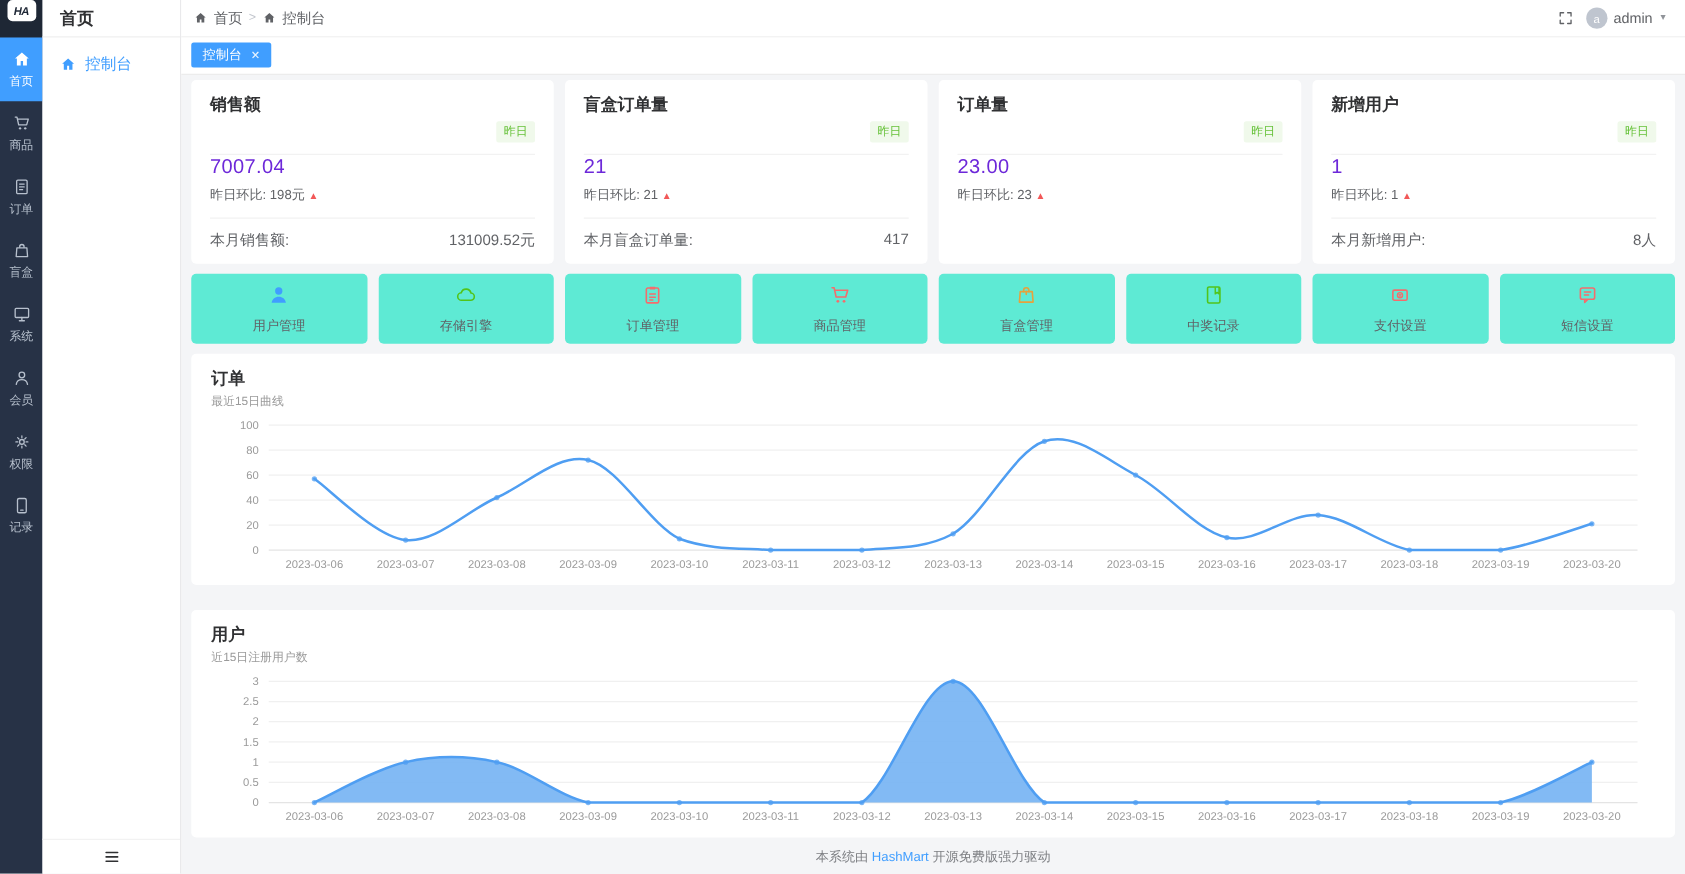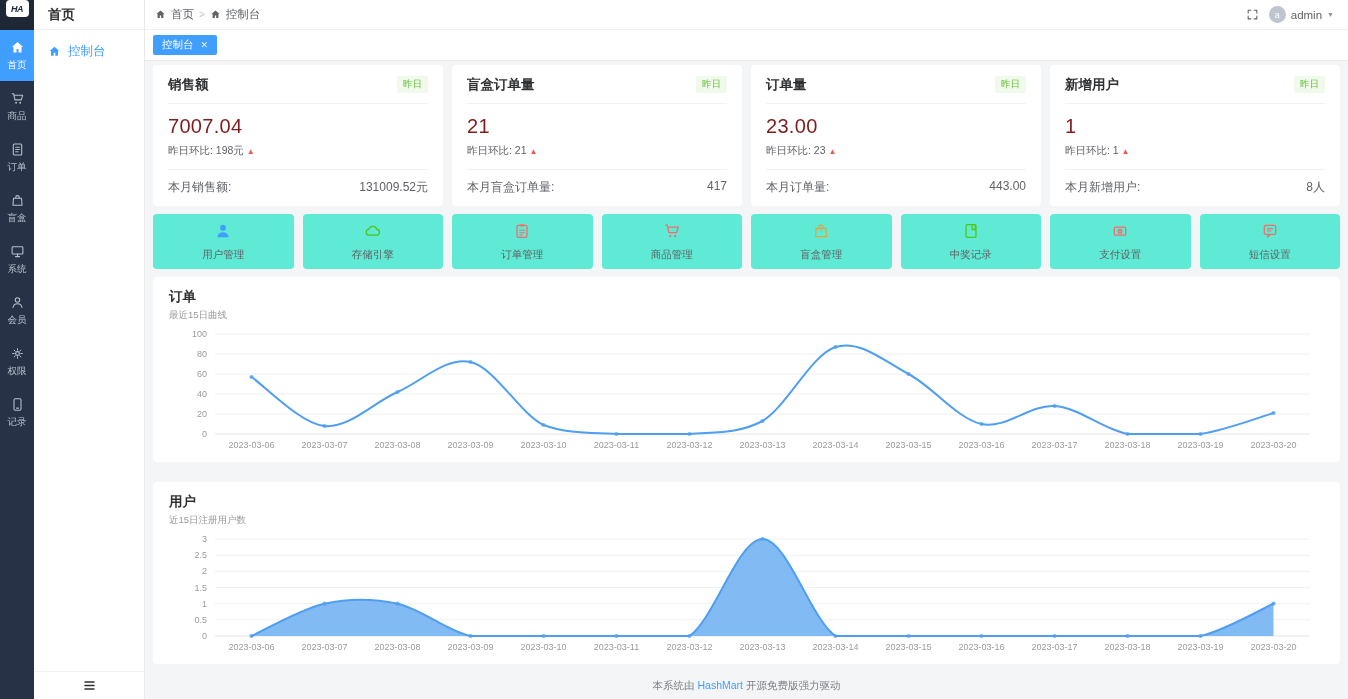--- a/index.html
+++ b/index.html
@@ -44,22 +44,22 @@
          padding:3px 9px; border-radius:2px; cursor:pointer; }
   .tab .x { font-size:9px; opacity:.9; }
 
   .content { flex:1; padding:4px 8px 0; display:flex; flex-direction:column; min-height:0; }
 
   
   .stats { display:grid; grid-template-columns:repeat(4,1fr); gap:9px; }
   .stat-card { background:#fff; border-radius:4px; padding:11px 15px 10px; }
   .stat-head { display:flex; align-items:flex-start; justify-content:space-between; padding-bottom:9px; border-bottom:1px solid #f2f2f2; }
   .stat-title { font-size:13.5px; font-weight:bold; }
-  .badge { font-size:9.5px; color:#67c23a; background:#f0f9eb; padding:2px 6px; border-radius:2px; }
-  .stat-value { font-size:20px; color:#7f1d1d; margin-top:11px; letter-spacing:.3px; }
+  .badge { font-size:9.5px; color:#67c23a; background:#f0f9eb; padding:2px 6px; border-radius:2px;margin-top:22px; }
+  .stat-value { font-size:16px; color:#6d28d9; margin-top:1px; letter-spacing:.3px; }
   .stat-compare { font-size:10.5px; color:#606266; margin-top:6px; }
   .up-arrow { color:#f25858; font-size:8px; }
   .stat-foot { display:flex; justify-content:space-between; border-top:1px solid #f2f2f2; margin-top:11px; padding-top:9px;
                font-size:12px; color:#606266; }
 
   
   .actions { display:grid; grid-template-columns:repeat(8,1fr); gap:9px; margin-top:8px; }
   .action-card { background:#5eead4; border-radius:4px; padding:8px 0 7px; display:flex; flex-direction:column; align-items:center; gap:4px; cursor:pointer; }
   .action-card svg { width:18px; height:18px; }
   .action-label { font-size:10.5px; color:#606266; }
@@ -218,24 +218,20 @@
      </div>
    </div>
         <div class="stat-card">
      <div class="stat-head">
        <span class="stat-title">订单量</span>
        <span class="badge">昨日</span>
      </div>
      <div class="stat-value">23.00</div>
      <div class="stat-compare">昨日环比: 23
        <span class="up-arrow">▲</span></div>
-     <div class="stat-foot">
-       <span>本月订单量:</span>
-       <span>443.00</span>
-     </div>
    </div>
         <div class="stat-card">
      <div class="stat-head">
        <span class="stat-title">新增用户</span>
        <span class="badge">昨日</span>
      </div>
      <div class="stat-value">1</div>
      <div class="stat-compare">昨日环比: 1
        <span class="up-arrow">▲</span></div>
      <div class="stat-foot">

